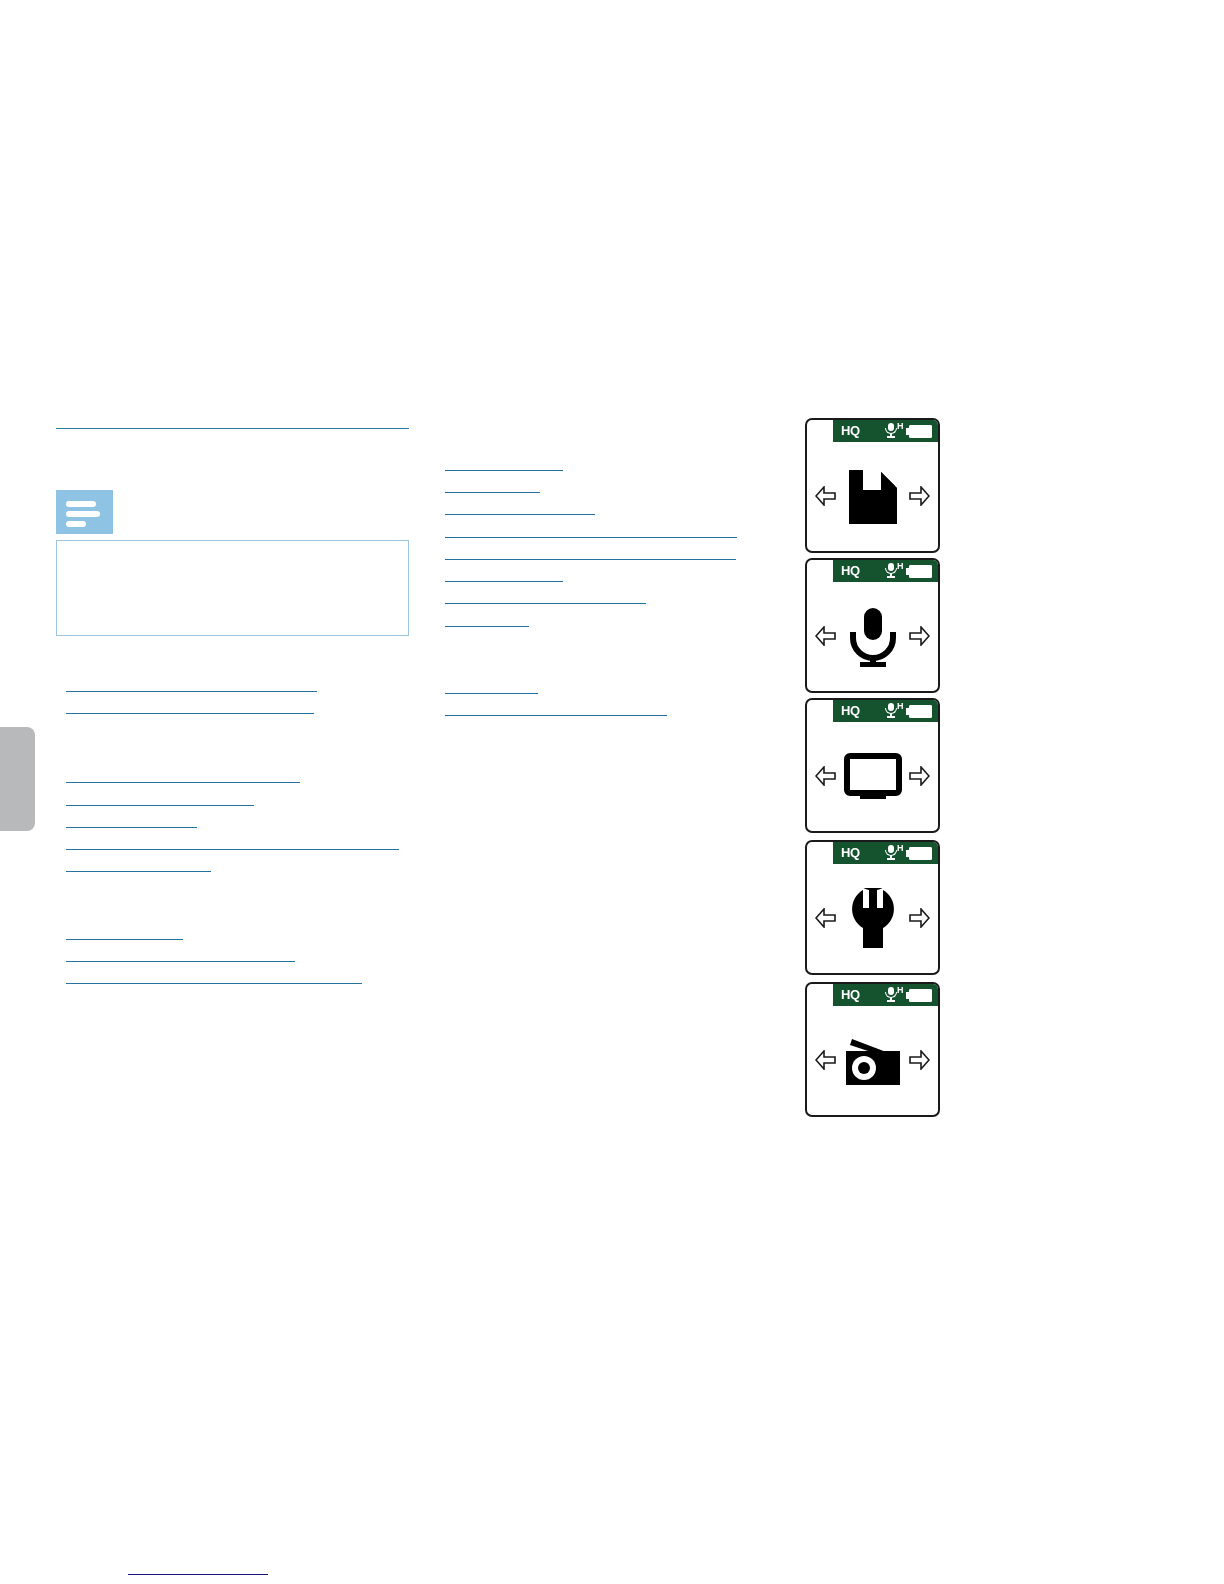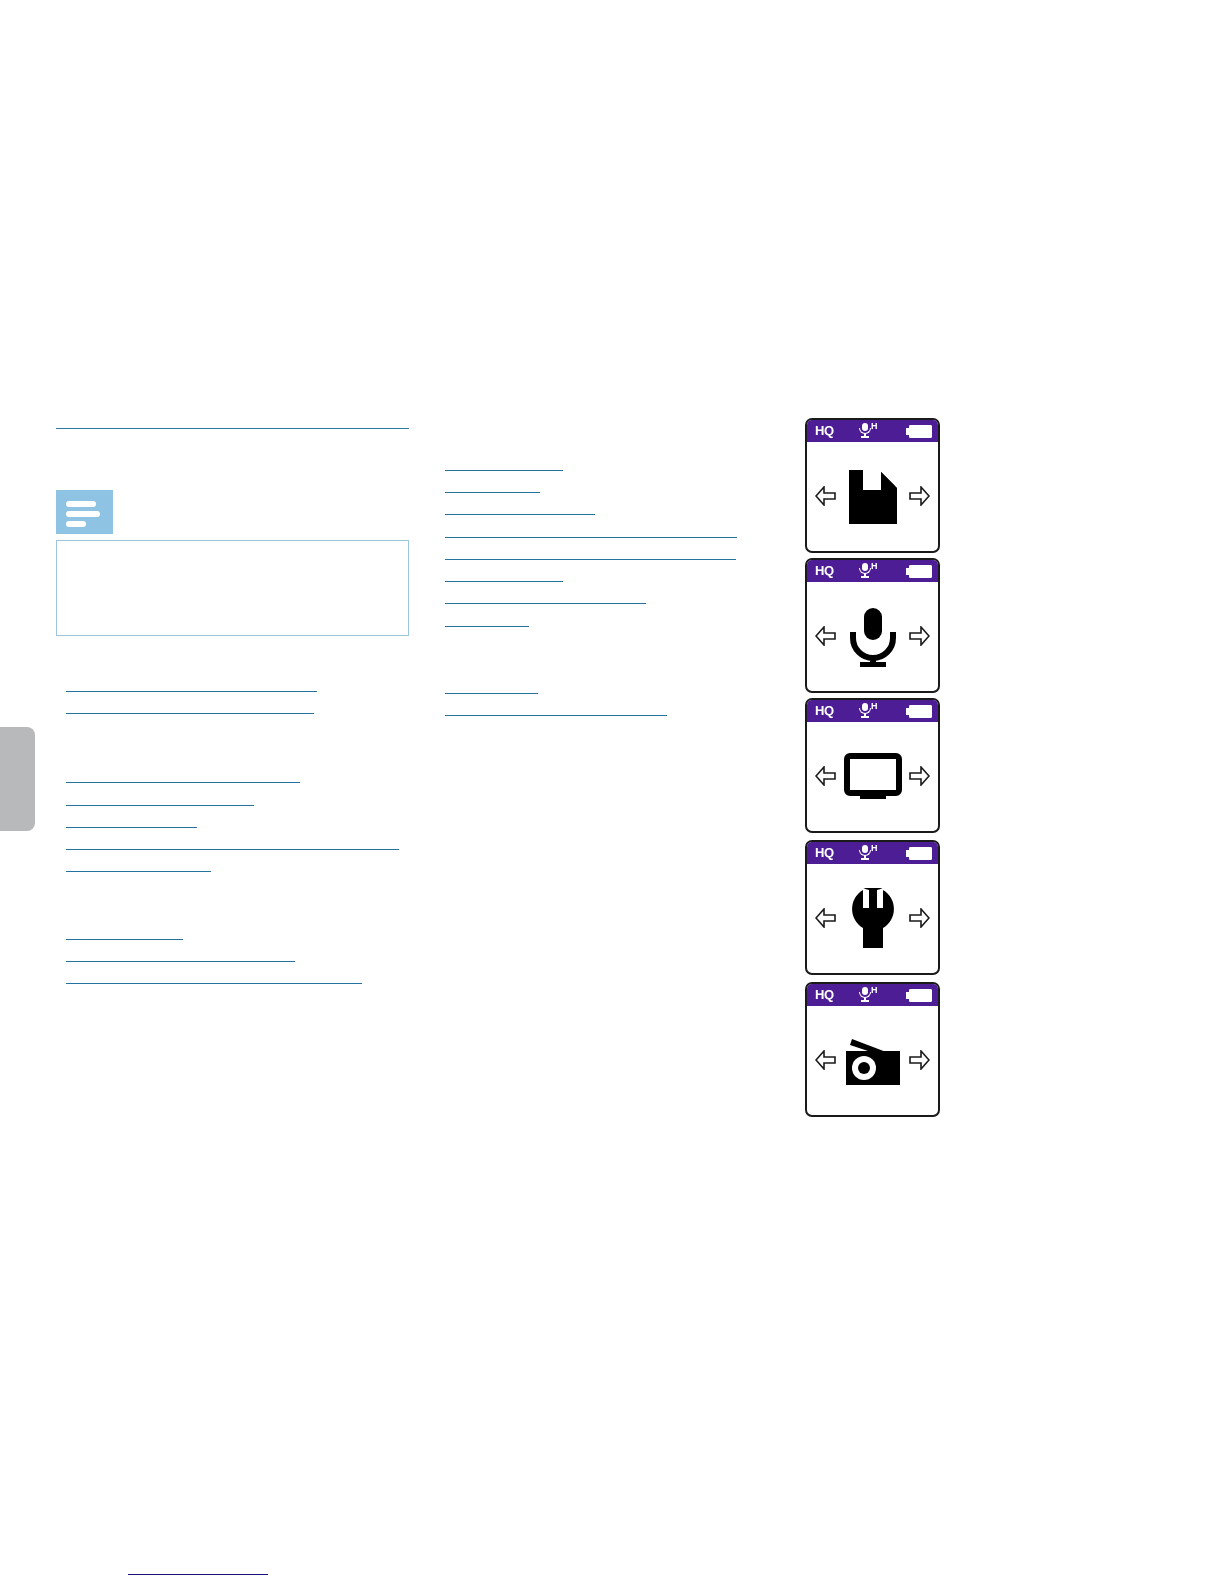--- a/index.html
+++ b/index.html
@@ -98,23 +98,24 @@
     height: 135px;
     border: 2px solid #1a1a1a;
     border-radius: 7px;
     background: #ffffff;
     box-sizing: border-box;
     overflow: hidden;
   }
   .device .statusbar {
     position: relative;
     height: 22px;
-    background: #4c1d95;
+    background: #14532d;
     display: flex;
     align-items: center;
+    margin-left: 26px;
   }
   .device .sb-hq {
     position: absolute;
     left: 8px;
     top: 3px;
     color: #ffffff;
     font-family: "Liberation Sans", sans-serif;
     font-size: 13px;
     font-weight: 700;
     letter-spacing: -0.3px;

